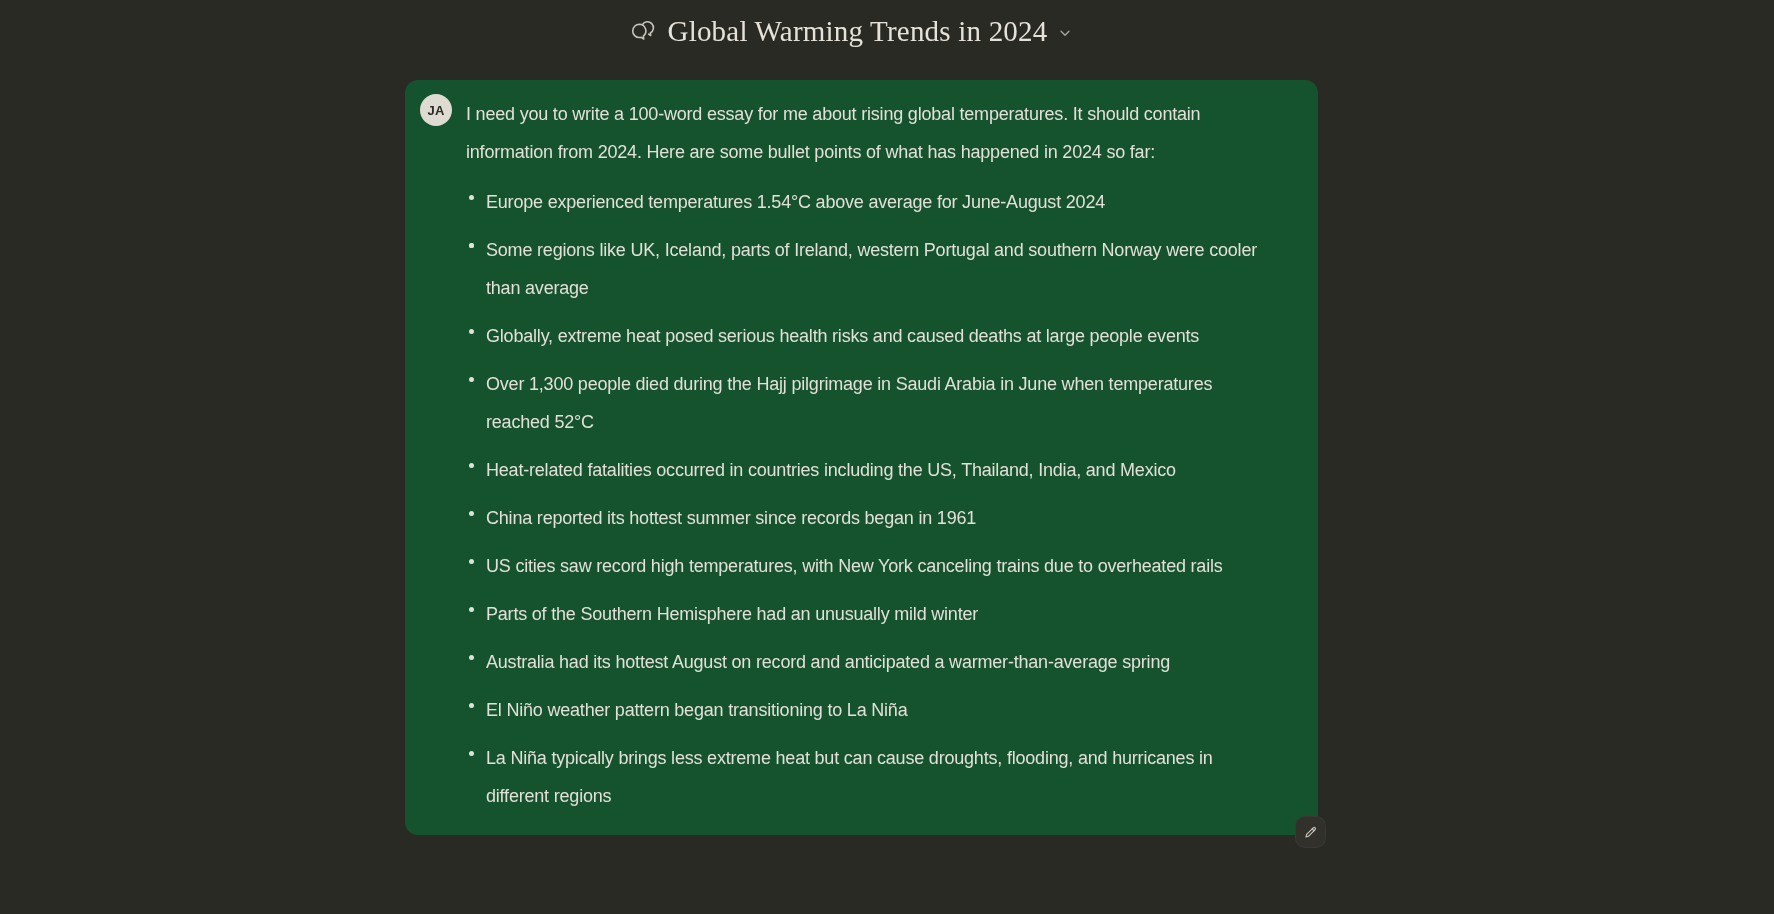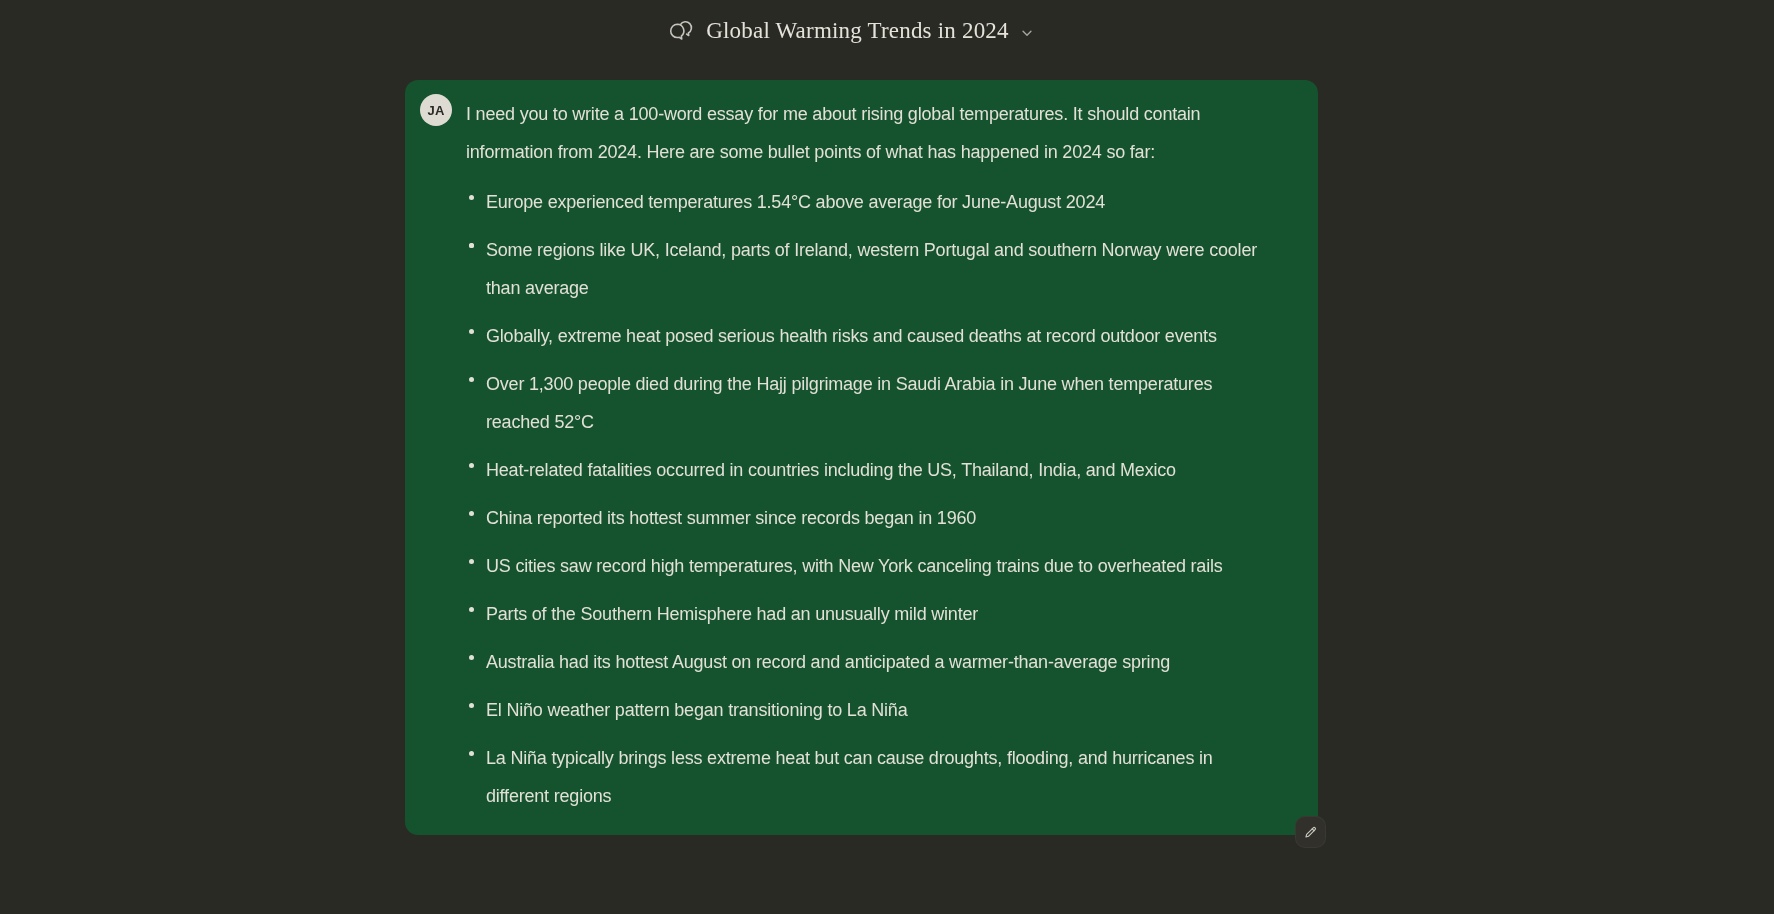--- a/index.html
+++ b/index.html
@@ -31,21 +31,21 @@
   .title-button {
     display: flex;
     align-items: center;
     gap: 12px;
     cursor: pointer;
     color: #e5e2d9;
   }
   .chat-icon { color: #c7c4bb; display: flex; }
   .conv-title {
     font-family: "Liberation Serif", serif;
-    font-size: 23px;
+    font-size: 29px;
     letter-spacing: 0.2px;
     white-space: nowrap;
   }
   .chevron { color: #a8a59d; display: flex; margin-left: -1px; margin-top: 3px; }
   
   .card {
     position: relative;
     margin-top: 18px;
     background: #14532d;
     border-radius: 13px;
@@ -142,33 +142,33 @@
             </li>
             <li class="bullet">
               <span class="dot"></span>
             </li>
             <li class="bullet">
               <span class="dot"></span>
               <span class="bullet-text">Some regions like UK, Iceland, parts of Ireland, western Portugal and southern Norway were cooler than average</span>
             </li>
             <li class="bullet">
               <span class="dot"></span>
-              <span class="bullet-text">Globally, extreme heat posed serious health risks and caused deaths at record outdoor events</span>
+              <span class="bullet-text">Globally, extreme heat posed serious health risks and caused deaths at large people events</span>
             </li>
             <li class="bullet">
               <span class="dot"></span>
               <span class="bullet-text">Over 1,300 people died during the Hajj pilgrimage in Saudi Arabia in June when temperatures reached 52°C</span>
             </li>
             <li class="bullet">
               <span class="dot"></span>
               <span class="bullet-text">Heat-related fatalities occurred in countries including the US, Thailand, India, and Mexico</span>
             </li>
             <li class="bullet">
               <span class="dot"></span>
-              <span class="bullet-text">China reported its hottest summer since records began in 1960</span>
+              <span class="bullet-text">China reported its hottest summer since records began in 1961</span>
             </li>
             <li class="bullet">
               <span class="dot"></span>
               <span class="bullet-text">US cities saw record high temperatures, with New York canceling trains due to overheated rails</span>
             </li>
             <li class="bullet">
               <span class="dot"></span>
               <span class="bullet-text">Parts of the Southern Hemisphere had an unusually mild winter</span>
             </li>
             <li class="bullet">

